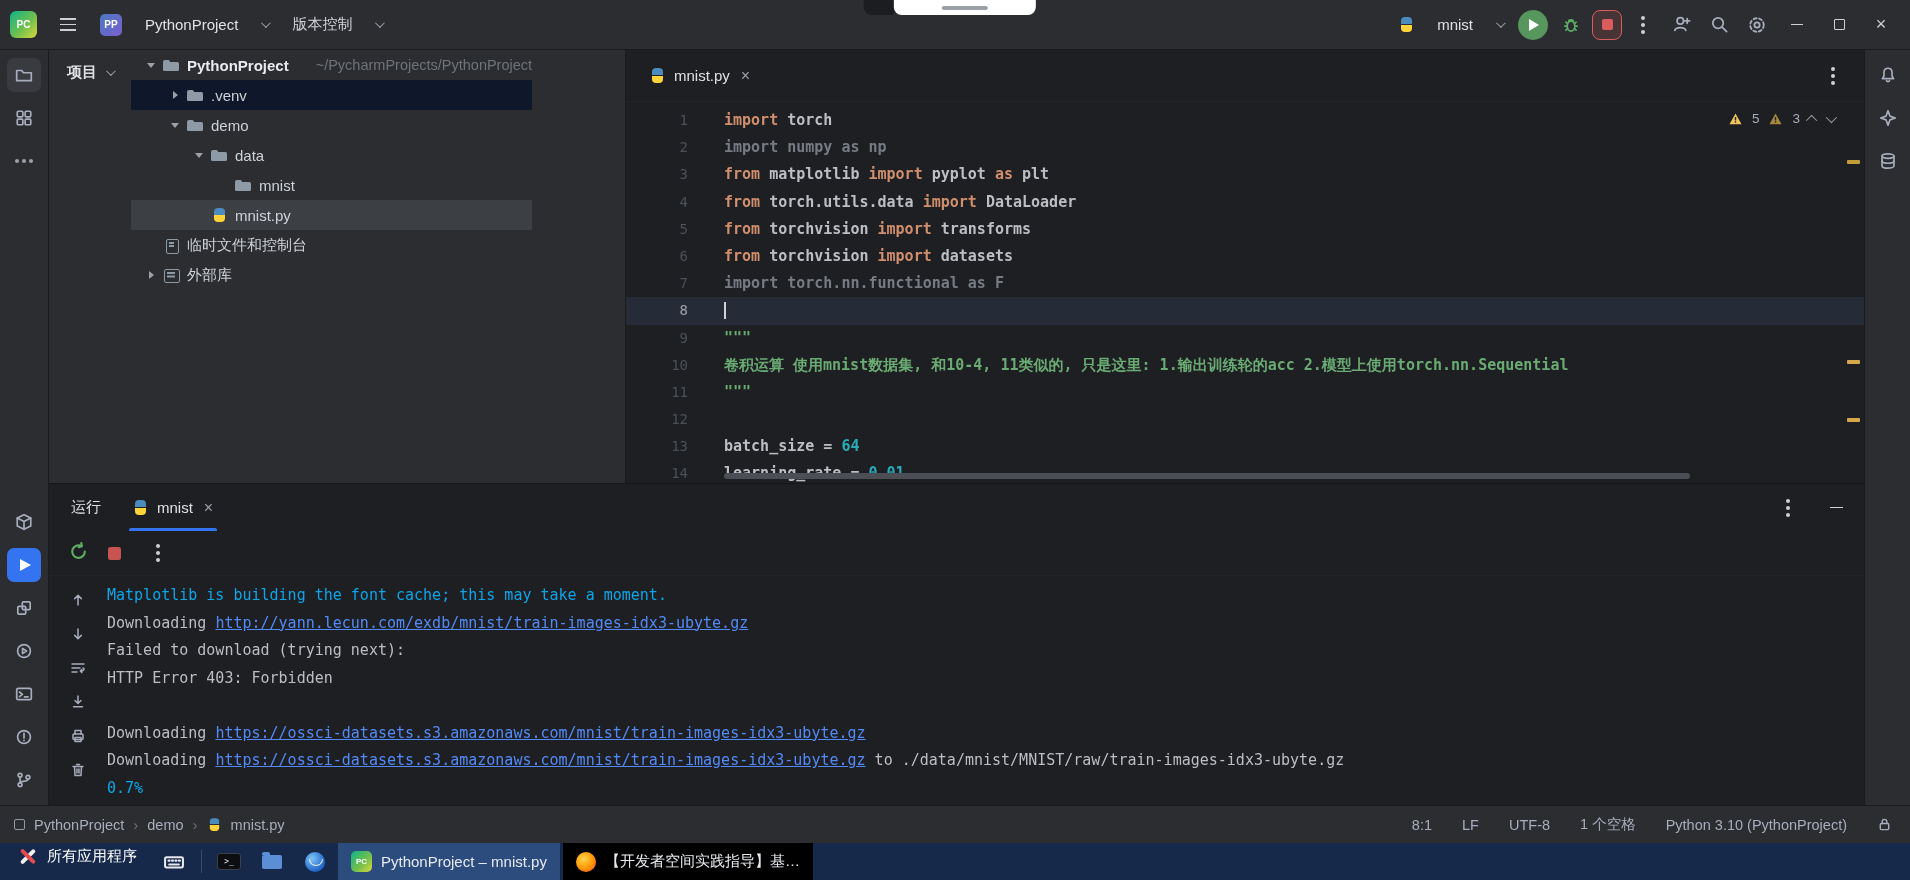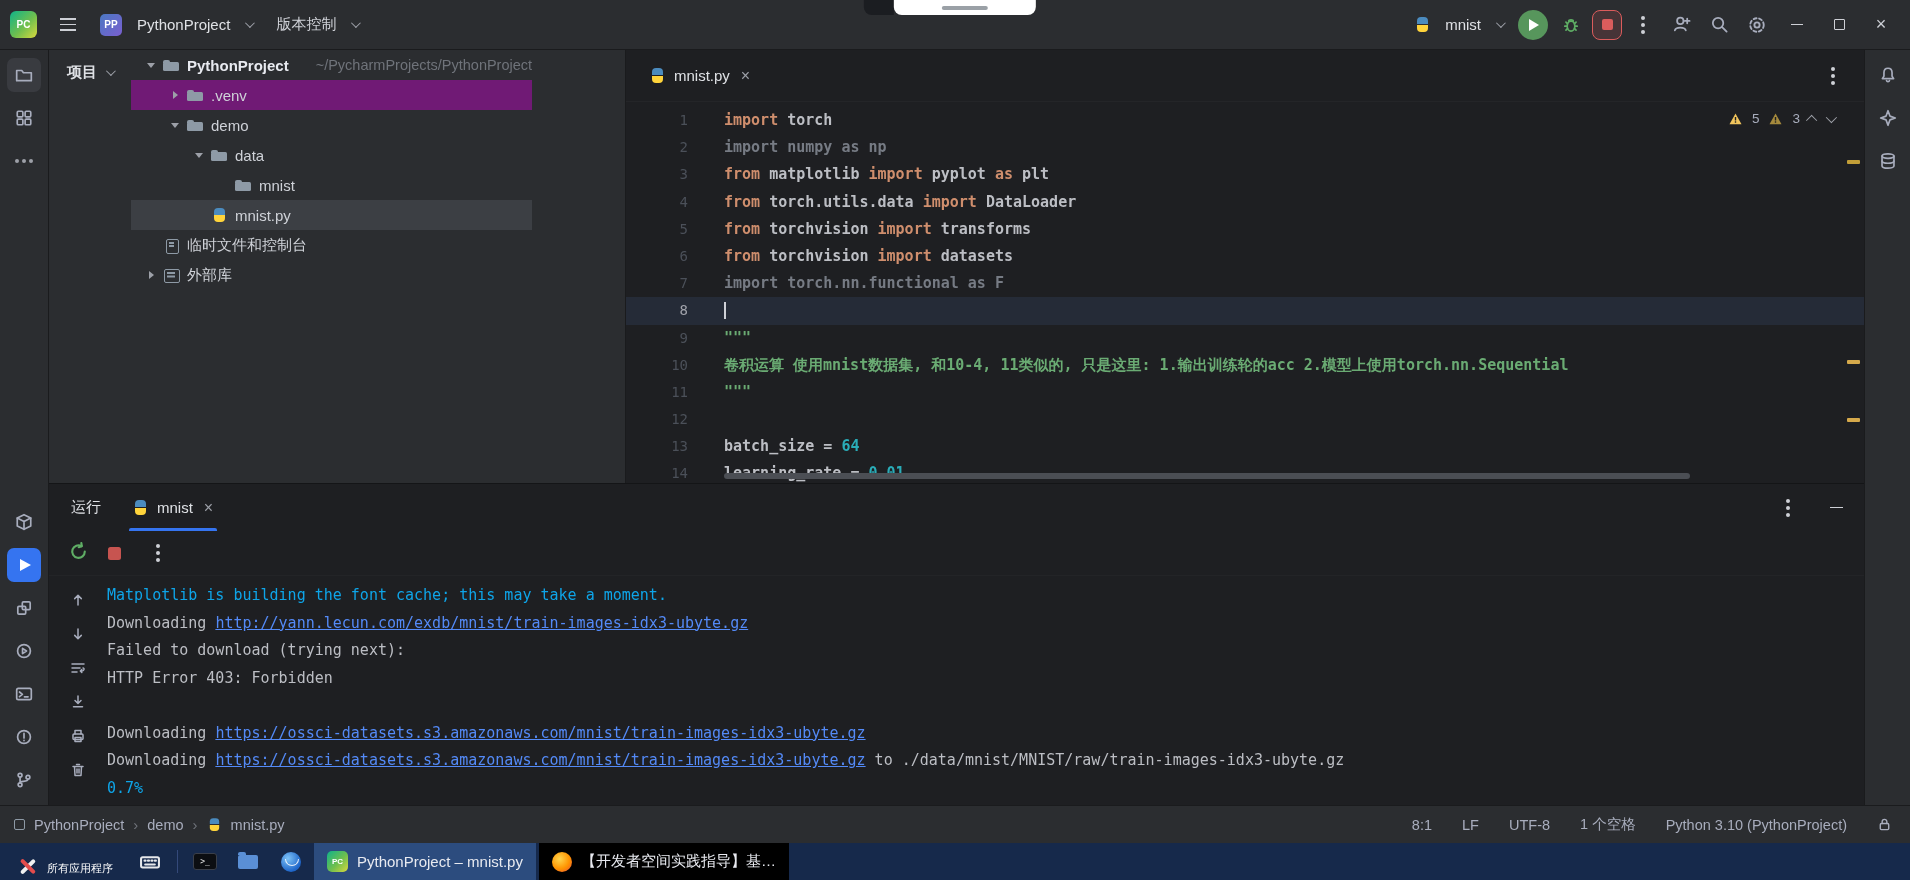--- a/index.html
+++ b/index.html
@@ -4,21 +4,21 @@
 <style>
   * { margin:0; padding:0; box-sizing:border-box; }
   body { background:#000; font-family:"Liberation Sans", sans-serif; }
   .screen { width:1910px; height:880px; display:flex; flex-direction:column; background:#1E1F22; position:relative; overflow:hidden; color:#DFE1E5; }
 
   
   .titlebar { flex:0 0 50px; background:#2B2D30; border-bottom:1px solid #1A1B1D; display:flex; align-items:center; padding:0 10px; gap:6px; }
   .pc-logo { width:27px; height:27px; border-radius:6px; background:linear-gradient(135deg,#0fb38a 0%,#6fbf4e 55%,#d9d93e 100%); color:#fff; font-size:10px; font-weight:bold; display:flex; align-items:center; justify-content:center; margin-right:8px; }
   .hamburger { width:34px; height:30px; display:flex; flex-direction:column; justify-content:center; gap:3.5px; align-items:center; border-radius:6px; }
   .hamburger i { width:16px; height:1.8px; background:#CED0D6; display:block; }
-  .tb-btn { display:flex; align-items:center; gap:15px; padding:5px 9px; border-radius:6px; color:#DFE1E5; font-size:15px; }
+  .tb-btn { display:flex; align-items:center; gap:23px; padding:5px 9px; border-radius:6px; color:#DFE1E5; font-size:15px; }
   .pp-chip { width:22px; height:22px; border-radius:5px; background:linear-gradient(135deg,#4A78C2,#7A5FD0); color:#fff; font-size:10px; font-weight:bold; display:flex; align-items:center; justify-content:center; }
   .chev-down { width:7px; height:7px; border-right:1.6px solid #9DA0A8; border-bottom:1.6px solid #9DA0A8; transform:rotate(45deg) translateY(-2px); display:inline-block; }
   .tb-muted { color:#CED0D6; }
   .tb-right { margin-left:auto; display:flex; align-items:center; gap:4px; }
   .py-icon { width:15px; height:15px; position:relative; display:inline-block; flex:0 0 15px; }
   .py-icon::before { content:''; position:absolute; top:0; left:2px; width:11px; height:7px; background:#4B8BBE; border-radius:4px 4px 0 0; }
   .py-icon::after { content:''; position:absolute; bottom:0; left:2px; width:11px; height:7px; background:#FFD43B; border-radius:0 0 4px 4px; }
   .run-btn { width:30px; height:30px; border-radius:50%; background:#57965C; display:flex; align-items:center; justify-content:center; margin:0 2px; }
   .run-btn i { width:0; height:0; border-left:10px solid #fff; border-top:6px solid transparent; border-bottom:6px solid transparent; margin-left:2px; }
   .icon-btn { width:34px; height:32px; display:flex; align-items:center; justify-content:center; border-radius:6px; }
@@ -45,21 +45,21 @@
   svg.gi { stroke:#A8ADBD; fill:none; stroke-width:1.5; stroke-linecap:round; stroke-linejoin:round; }
 
   .center-col { flex:1; display:flex; flex-direction:column; min-width:0; }
   .top-row { flex:0 0 433px; display:flex; min-height:0; }
 
   
   .project-panel { flex:0 0 577px; background:#2B2D30; border-right:1px solid #1A1B1D; display:flex; flex-direction:row; overflow:hidden; }
   .panel-header { height:44px; display:flex; align-items:center; gap:9px; padding:0 18px; font-size:15px; color:#DFE1E5; font-weight:bold; }
   .tree-row { height:30px; display:flex; align-items:center; font-size:15px; color:#CFD2D8; white-space:nowrap; }
   .tree-row.selected { background:#3C3F44; }
-  .tree-row.excluded { background:#701a75; }
+  .tree-row.excluded { background:#0f172a; }
   .tree-indent { flex:0 0 auto; }
   .tree-chevron { width:17px; height:16px; position:relative; flex:0 0 17px; }
   .tree-chevron.closed::before { content:''; position:absolute; left:6px; top:4px; border-left:5px solid #9DA0A8; border-top:4.5px solid transparent; border-bottom:4.5px solid transparent; }
   .tree-chevron.open::before { content:''; position:absolute; left:4px; top:6px; border-top:5px solid #9DA0A8; border-left:4.5px solid transparent; border-right:4.5px solid transparent; }
   .ticon { width:17px; height:16px; position:relative; margin:0 7px 0 3px; flex:0 0 17px; }
   .ticon-folder::before { content:''; position:absolute; left:0; top:5px; width:16px; height:9px; background:#8E9AA6; border-radius:1.5px; }
   .ticon-folder::after { content:''; position:absolute; left:0; top:2.5px; width:7px; height:3px; background:#8E9AA6; border-radius:2px 2px 0 0; }
   .ticon-python::before { content:''; position:absolute; top:1px; left:3px; width:11px; height:7px; background:#4B8BBE; border-radius:4px 4px 0 0; }
   .ticon-python::after { content:''; position:absolute; bottom:1px; left:3px; width:11px; height:7px; background:#FFD43B; border-radius:0 0 4px 4px; }
   .ticon-library::before { content:''; position:absolute; left:1px; top:2px; width:14px; height:12px; border:1.5px solid #8E9AA6; border-radius:2px; }
@@ -114,21 +114,21 @@
   
   .status-bar { flex:0 0 38px; background:#2B2D30; border-top:1px solid #1A1B1D; display:flex; align-items:center; padding:0 18px 0 14px; color:#A8ADBD; font-size:14.5px; }
   .bc { display:flex; align-items:center; gap:9px; }
   .bc-sep { color:#6F737A; font-size:15px; }
   .bc-sq { width:11px; height:11px; border:1.5px solid #8E9AA6; border-radius:2px; display:inline-block; }
   .sb-right { margin-left:auto; display:flex; align-items:center; gap:30px; }
   .mini-py { transform:scale(.85); }
 
   
   .taskbar { flex:0 0 37px; background:#16294B; display:flex; align-items:stretch; gap:3px; padding:0 4px; }
-  .task-launcher { display:flex; align-items:flex-end; gap:10px; padding:4px 14px; color:#fff; font-size:11px; }
+  .task-launcher { display:flex; align-items:flex-start; gap:10px; padding:4px 14px; color:#fff; font-size:15px; }
   .x-logo { width:19px; height:19px; position:relative; }
   .x-logo::before, .x-logo::after { content:''; position:absolute; left:8px; top:0; width:3.6px; height:19px; border-radius:2px; }
   .x-logo::before { background:#F0F0F0; transform:rotate(45deg); }
   .x-logo::after { background:#E34C4C; transform:rotate(-45deg); }
   .tb-divider { width:1px; background:#34497A; margin:7px 4px; }
   .tb-tile { width:40px; display:flex; align-items:center; justify-content:center; }
   .term-tile { width:24px; height:17px; background:#0C0E12; border:1px solid #3A3F4A; border-radius:3px; color:#E6E6E6; font-family:"DejaVu Sans Mono", monospace; font-size:8px; display:flex; align-items:center; justify-content:center; }
   .folder-tile { width:20px; height:14px; background:#5A8FD6; border-radius:2px; position:relative; }
   .folder-tile::before { content:''; position:absolute; top:-3px; left:0; width:8px; height:3px; background:#5A8FD6; border-radius:2px 2px 0 0; }
   .globe-tile { width:20px; height:20px; border-radius:50%; background:radial-gradient(circle at 35% 32%, #7EC3F7, #1F66C9 70%); position:relative; }

